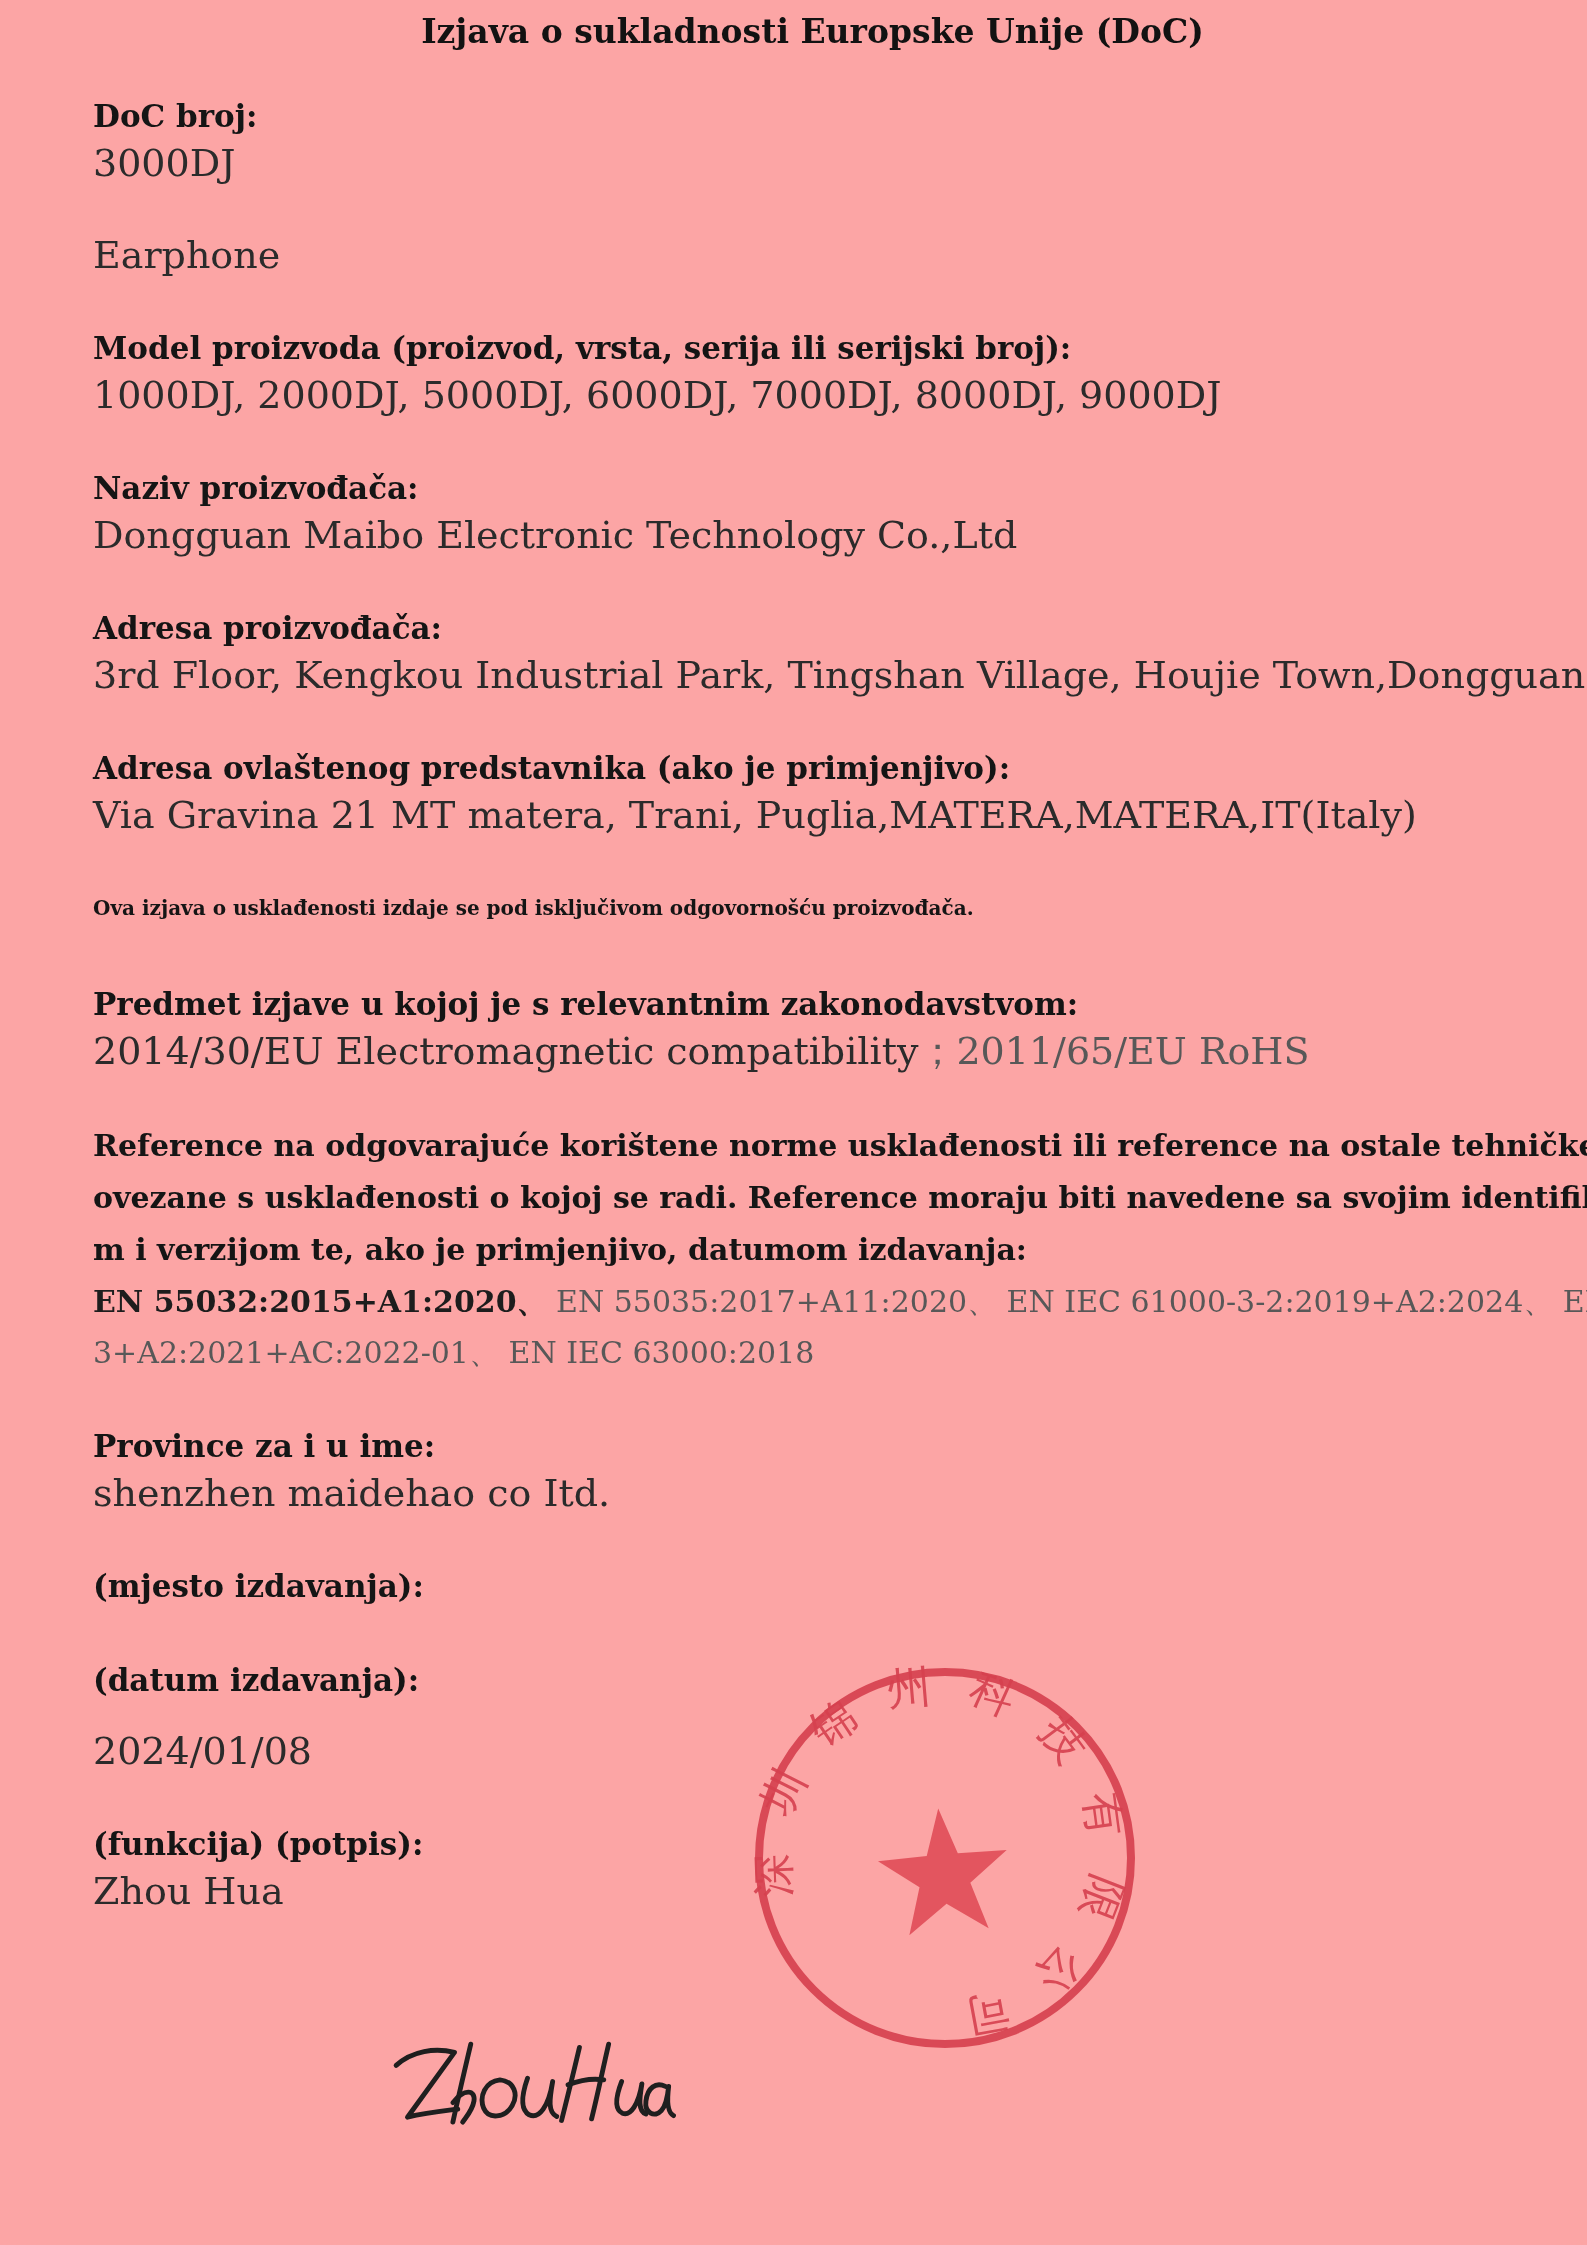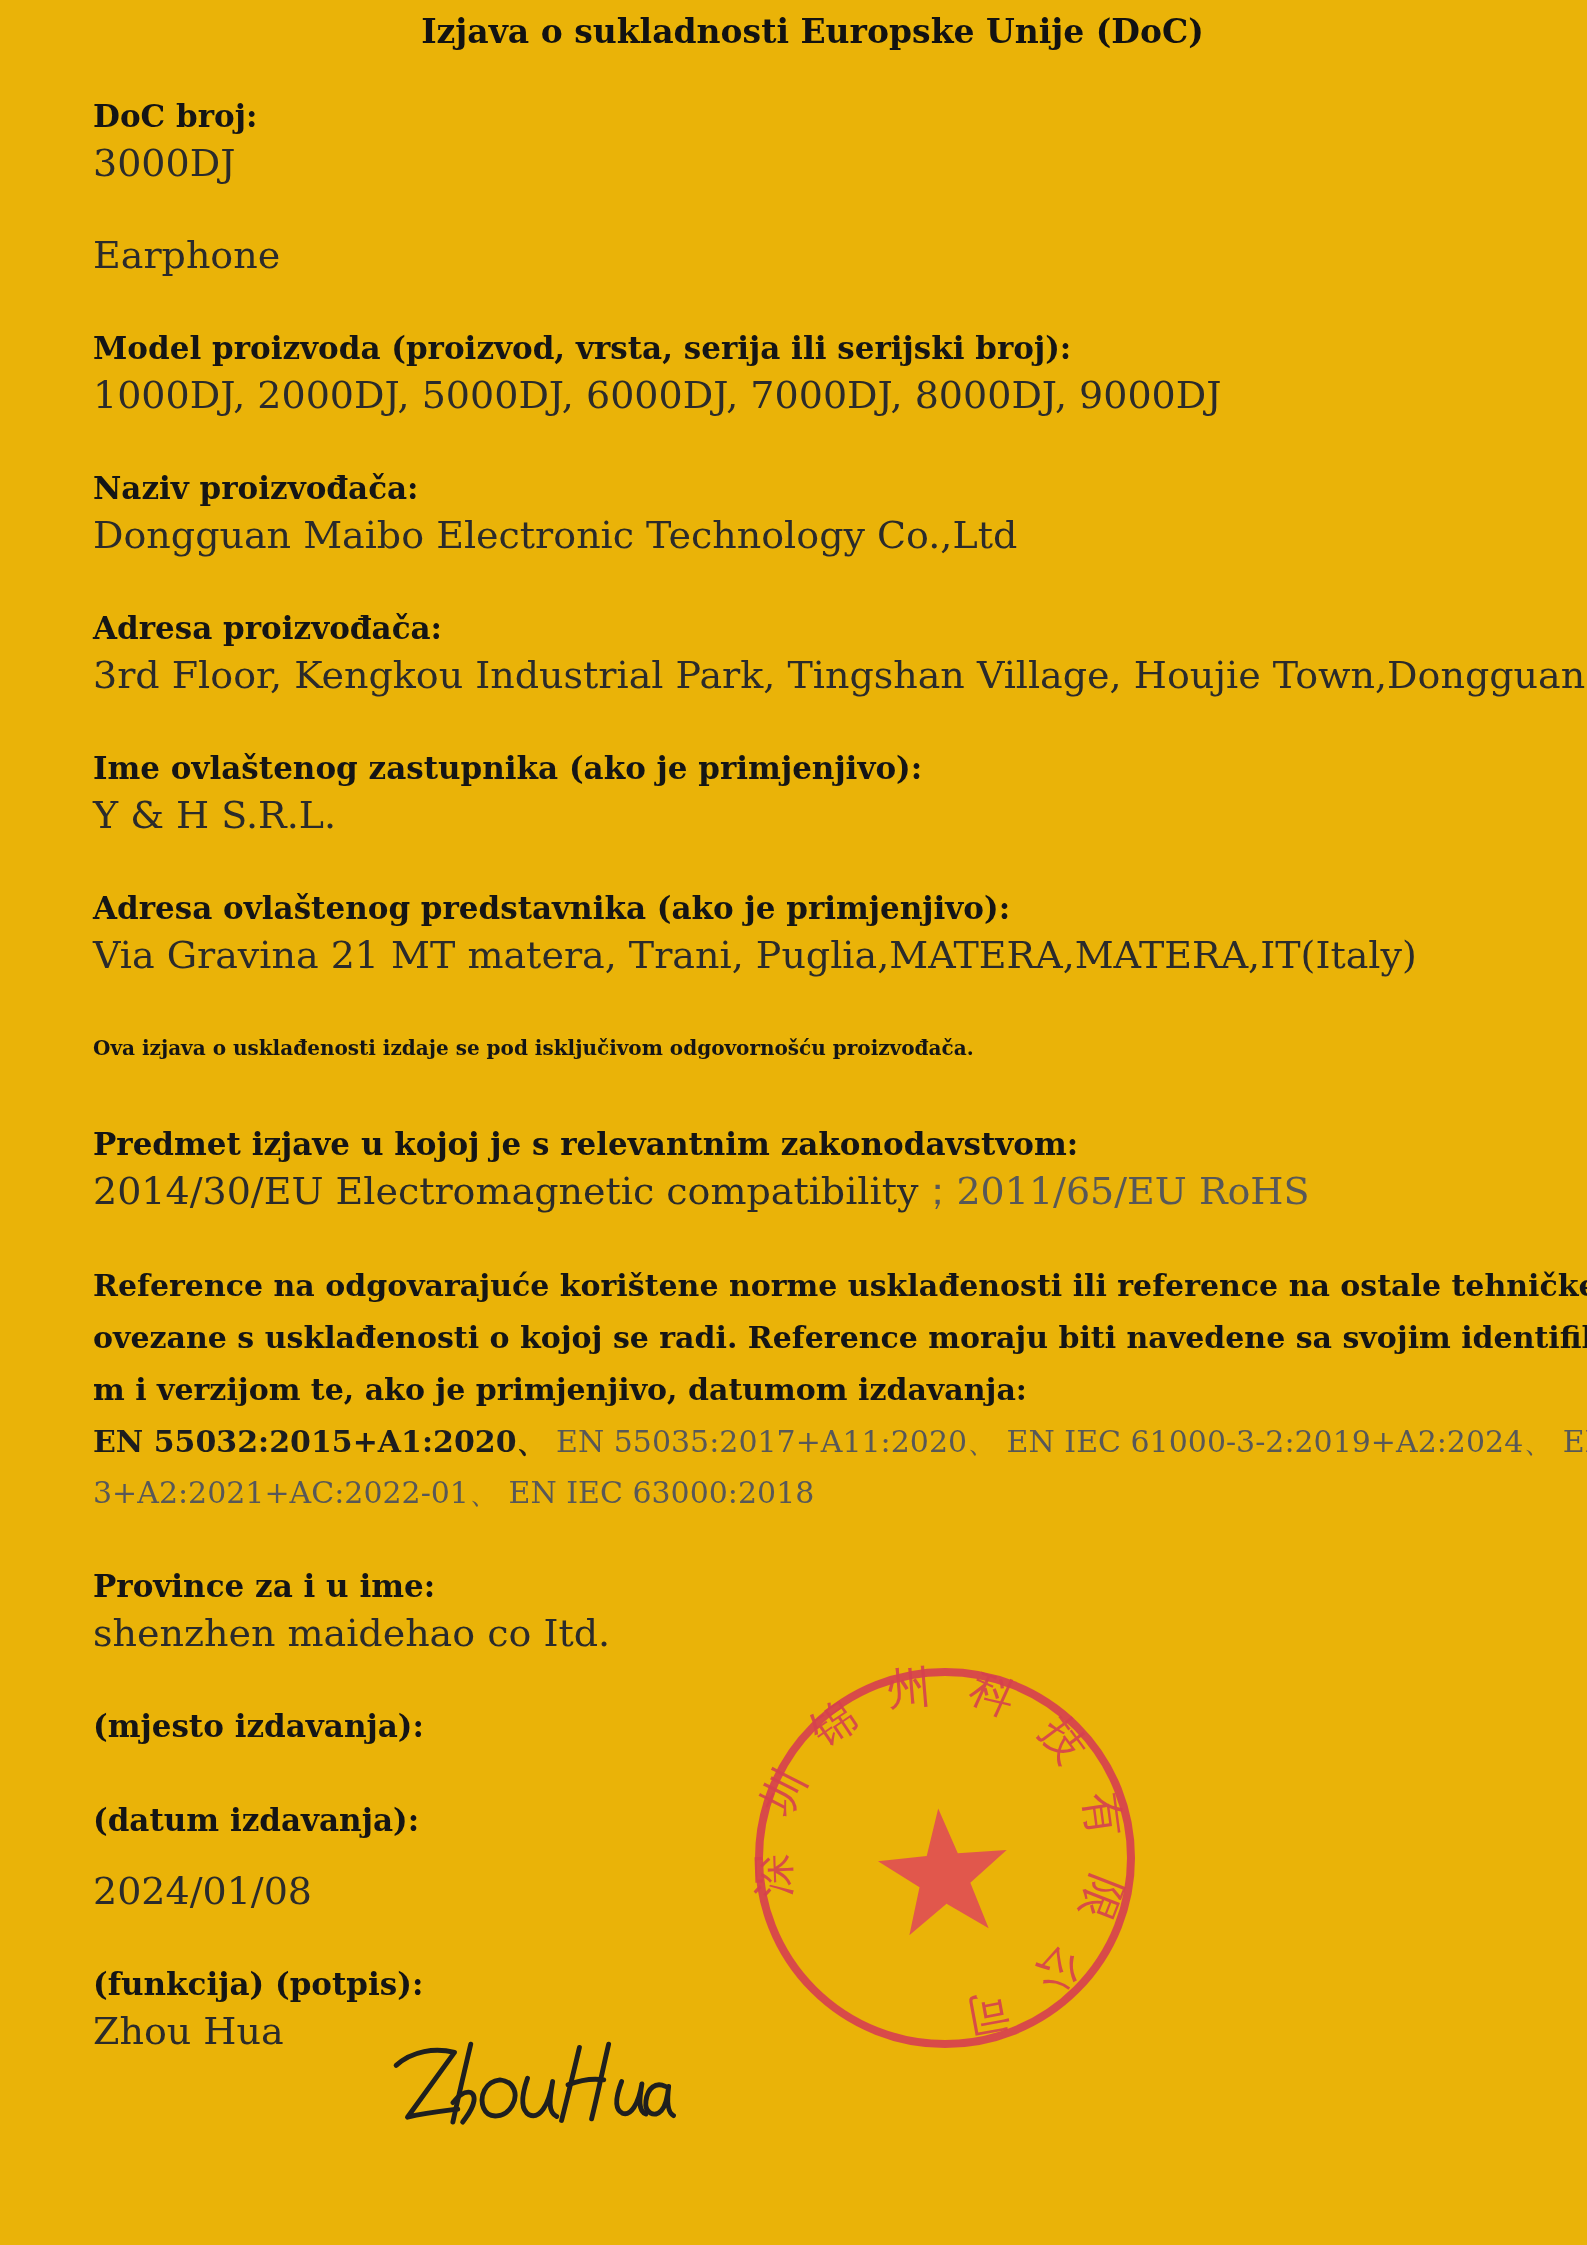--- a/index.html
+++ b/index.html
@@ -1,20 +1,20 @@
 <!DOCTYPE html>
 <html><head>
 <meta charset="utf-8">
 <style>
   html,body{margin:0;padding:0;background:#ffffff;}
   .page{
     position:relative;
     width:1587px;
     height:2245px;
-    background:#eab308;
+    background:#fca5a5;
     box-sizing:border-box;
     padding:8px 55px 0 93px;
     font-family:"DejaVu Serif","Liberation Serif",serif;
     color:#262626;
     overflow:hidden;
   }
   .title{
     font-size:33px;
     line-height:48px;
     font-weight:bold;
@@ -99,24 +99,20 @@
   <section class="field">
     <div class="label">Naziv proizvođača:</div>
     <div class="value">Dongguan Maibo Electronic Technology Co.,Ltd</div>
   </section>
 
   <section class="field">
     <div class="label">Adresa proizvođača:</div>
     <div class="value">3rd Floor, Kengkou Industrial Park, Tingshan Village, Houjie Town,Dongguan City, Guangdong Province</div>
   </section>
 
-  <section class="field">
-    <div class="label">Ime ovlaštenog zastupnika (ako je primjenjivo):</div>
-    <div class="value">Y &amp; H S.R.L.</div>
-  </section>
 
   <section class="field">
     <div class="label">Adresa ovlaštenog predstavnika (ako je primjenjivo):</div>
     <div class="value">Via Gravina 21 MT matera, Trani, Puglia,MATERA,MATERA,IT(Italy)</div>
   </section>
 
   <p class="statement">Ova izjava o usklađenosti izdaje se pod isključivom odgovornošću proizvođača.</p>
 
   <section class="field">
     <div class="label">Predmet izjave u kojoj je s relevantnim zakonodavstvom:</div>

